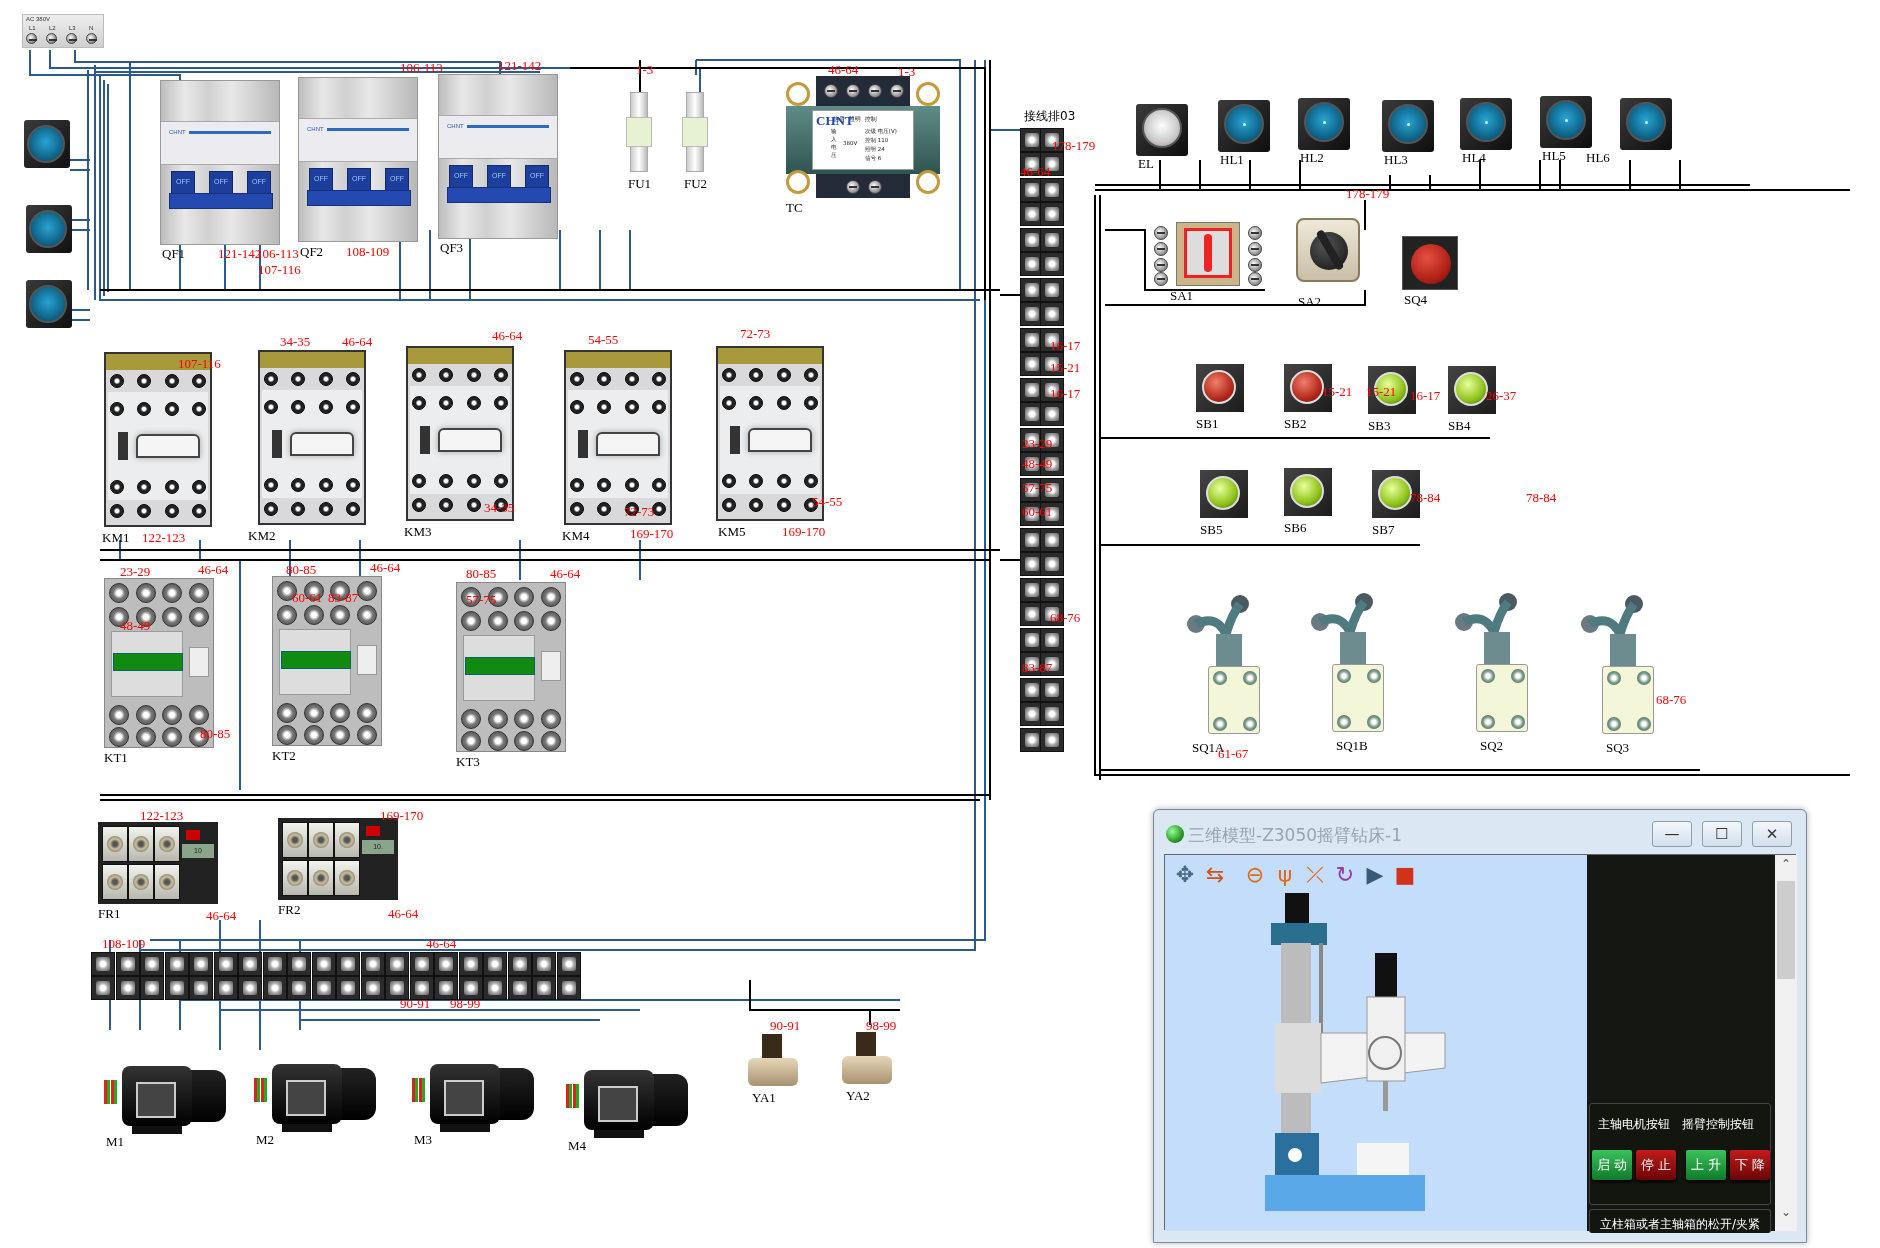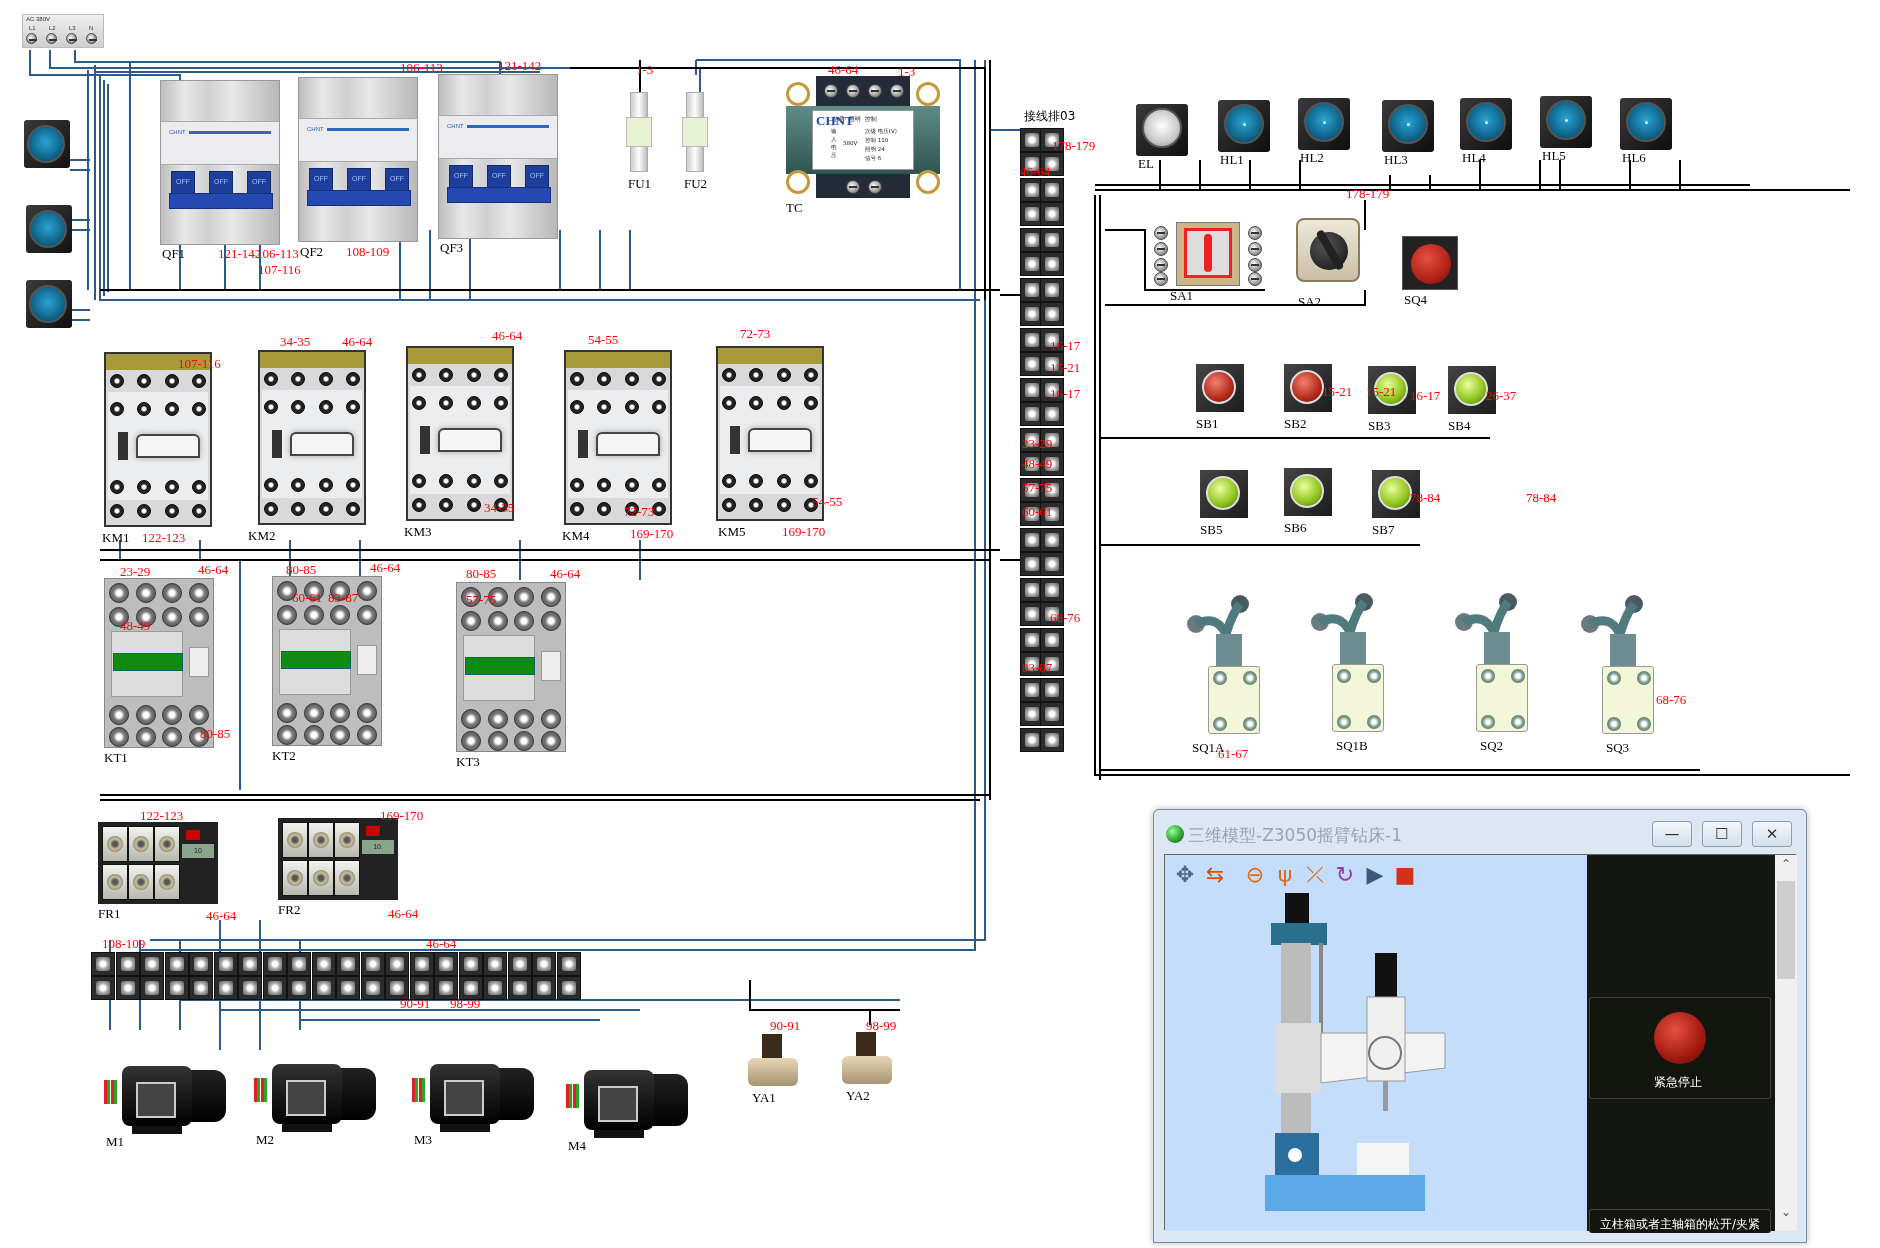--- a/index.html
+++ b/index.html
@@ -432,23 +432,27 @@
         <circle cx="140" cy="160" r="16" fill="none" stroke="#777" stroke-width="2"></circle>
         <rect x="138" y="188" width="5" height="30" fill="#999"></rect>
         <rect x="36" y="200" width="30" height="40" fill="#bcbcbc"></rect>
         <rect x="30" y="240" width="44" height="44" fill="#2a6f9e"></rect>
         <circle cx="50" cy="262" r="7" fill="#fff"></circle>
         <rect x="112" y="250" width="52" height="34" fill="#f5f5f5"></rect>
         <rect x="20" y="282" width="160" height="36" fill="#5aa8e8"></rect>
       </svg>
     </div>
     <div class="side">
-      <div class="sec" style="top:142px;height:102px">
-        <div class="estop"></div>
-        <div class="zh" style="left:64px;top:76px">紧急停止</div>
+      <div class="sec" style="top:248px;height:102px">
+        <div class="zh" style="left:8px;top:12px">主轴电机按钮</div>
+        <div class="zh" style="left:92px;top:12px">摇臂控制按钮</div>
+        <div class="cbtn g" style="left:2px;top:46px">启 动</div>
+        <div class="cbtn r" style="left:46px;top:46px">停 止</div>
+        <div class="cbtn g" style="left:96px;top:46px">上 升</div>
+        <div class="cbtn r" style="left:140px;top:46px">下 降</div>
       </div>
       <div class="sec" style="top:354px;height:24px;border-bottom:none">
         <div class="zh" style="left:10px;top:6px">立柱箱或者主轴箱的松开/夹紧</div>
       </div>
     </div>
     <div class="scroll">
       <div class="arr" style="top:2px">⌃</div>
       <div class="thumb"></div>
       <div class="arr" style="top:350px">⌄</div>
     </div>
@@ -475,21 +479,21 @@
     <div class="dome" style=""></div>
   </div>
 <div class="lbl" style="left:1462px;top:150px">HL4</div>
 <div class="lamp" style="left:1540px;top:96px">
     <div class="dome" style=""></div>
   </div>
 <div class="lbl" style="left:1542px;top:148px">HL5</div>
 <div class="lamp" style="left:1620px;top:98px">
     <div class="dome" style=""></div>
   </div>
-<div class="lbl" style="left:1622px;top:150px">HL6</div>
+<div class="lbl" style="left:1586px;top:150px">HL6</div>
 <div class="pb r" style="left:1196px;top:364px">
     <div class="cap" style=""></div>
   </div>
 <div class="lbl" style="left:1196px;top:416px">SB1</div>
 <div class="pb r" style="left:1284px;top:364px">
     <div class="cap" style=""></div>
   </div>
 <div class="lbl" style="left:1284px;top:416px">SB2</div>
 <div class="pb g" style="left:1368px;top:366px">
     <div class="cap" style=""></div>

